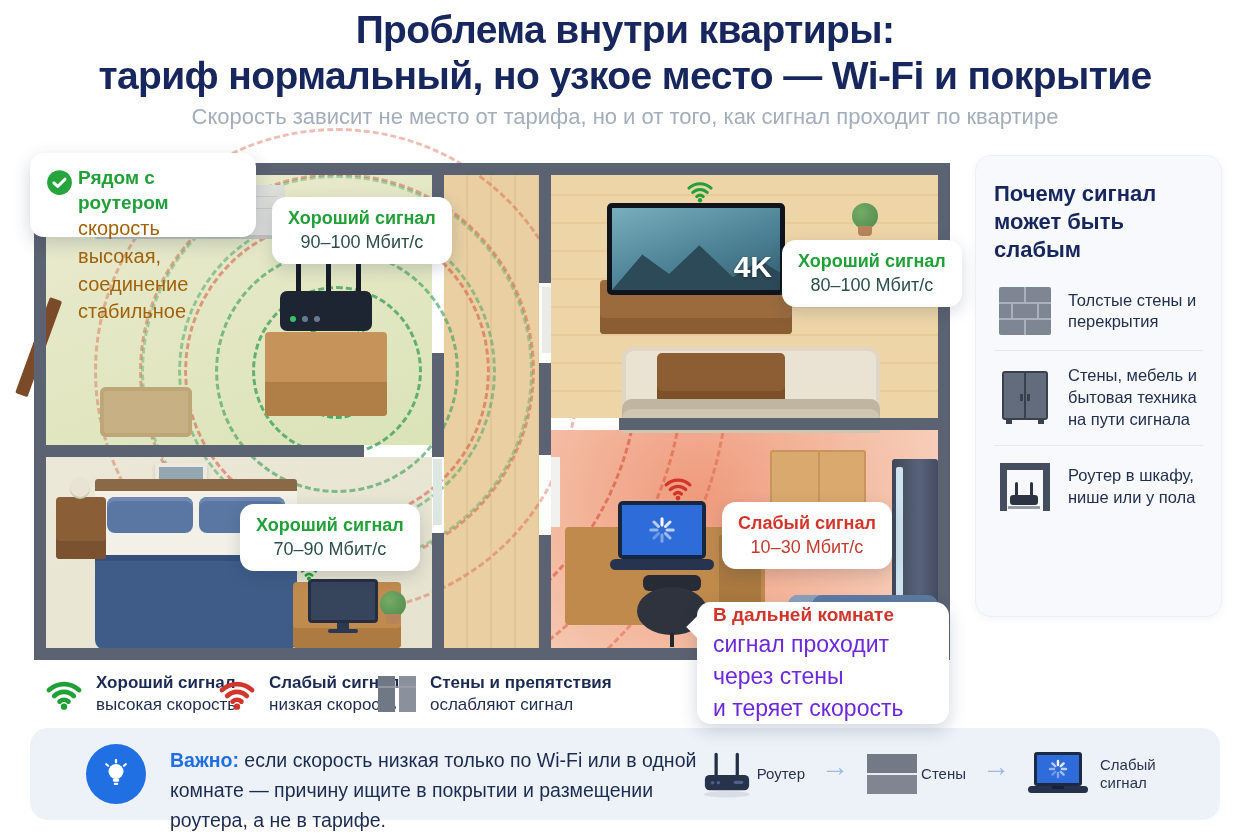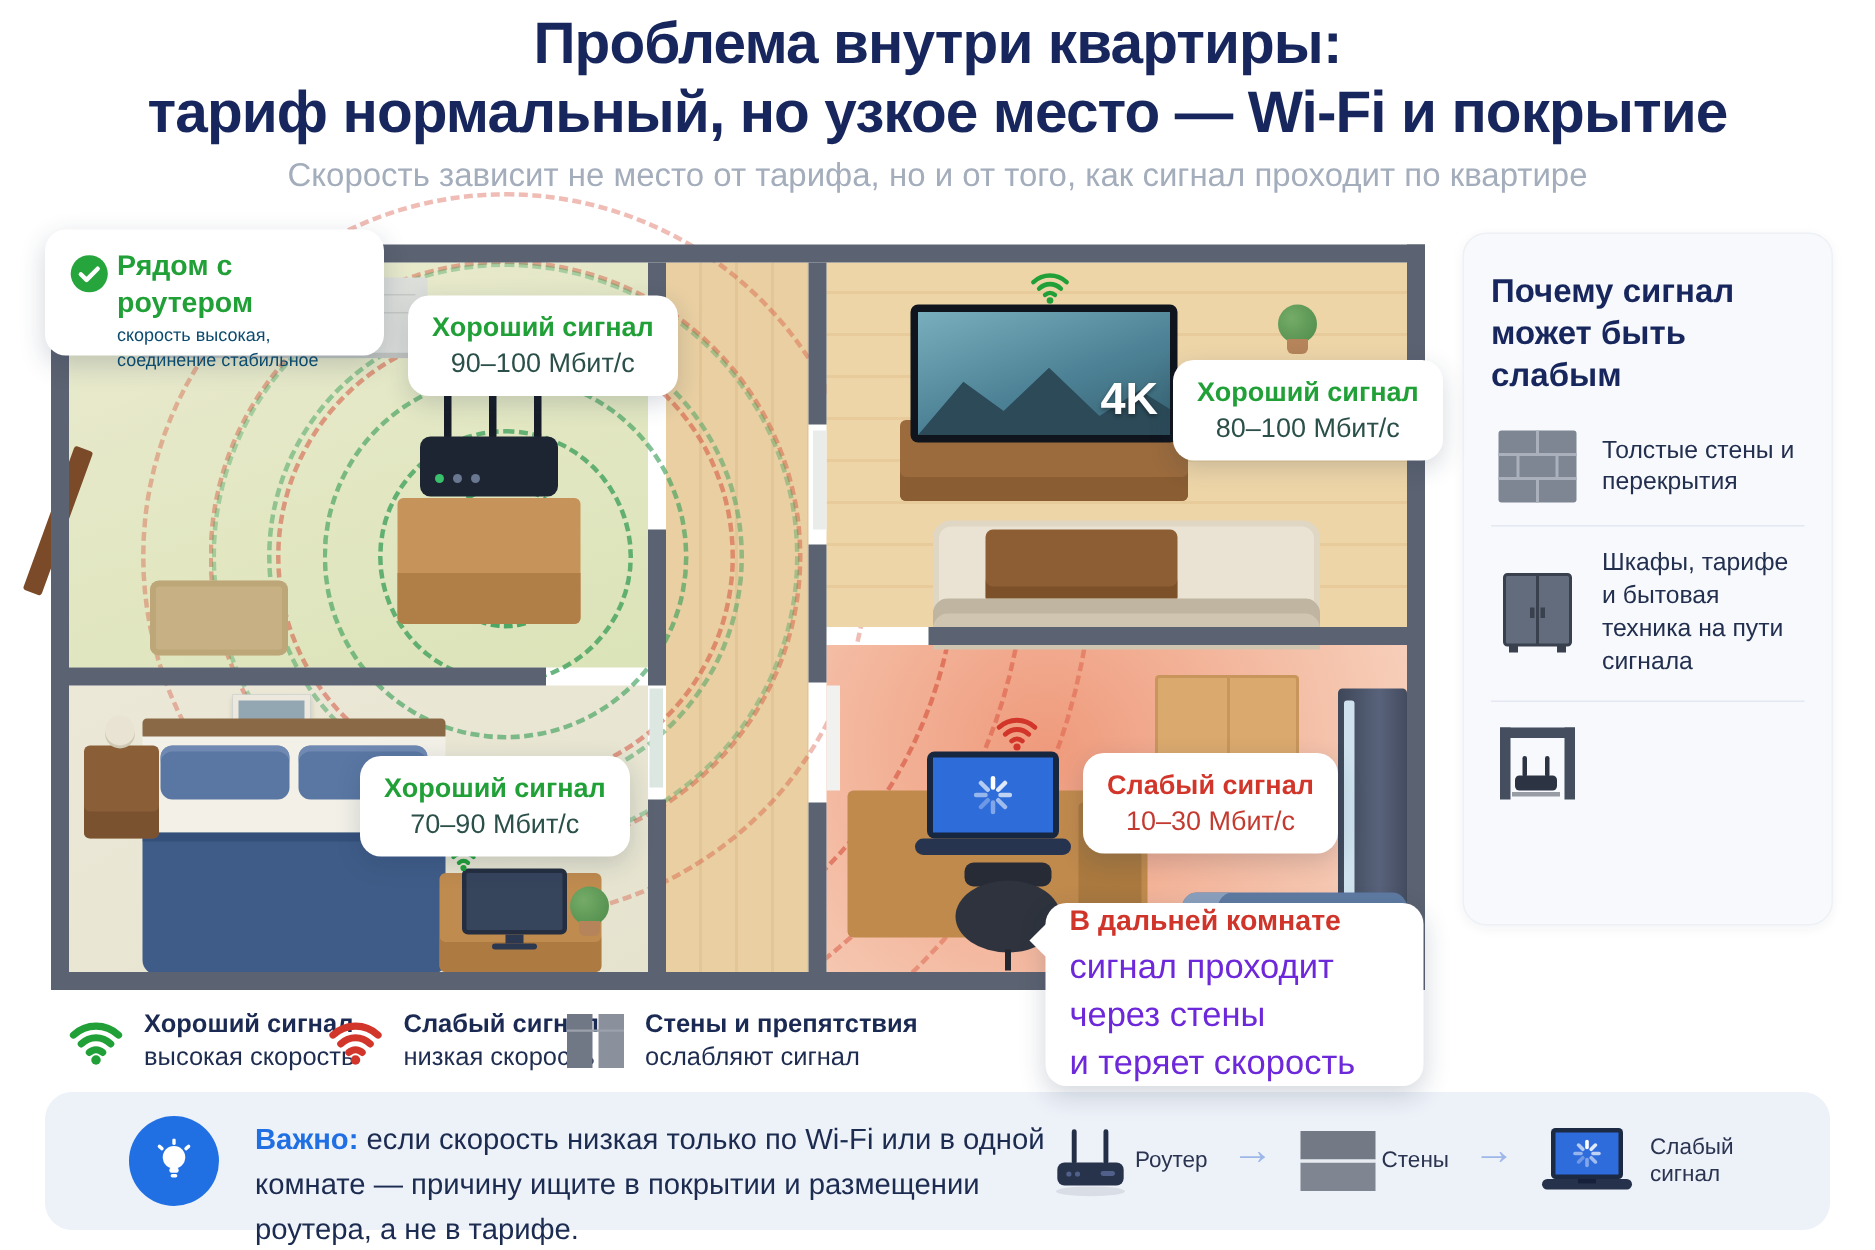--- a/index.html
+++ b/index.html
@@ -80,21 +80,21 @@
   .plabel{background:#fff;border-radius:14px;box-shadow:0 5px 16px rgba(30,50,80,.18);padding:9px 16px;text-align:center;white-space:nowrap;z-index:20}
   .plabel .t{font-size:18px;font-weight:bold;line-height:1.4}
   .plabel .v{font-size:18px;line-height:1.3}
   .good .t{color:#21a038}.good .v{color:#2b4f49}
   .bad .t{color:#d2362b}.bad .v{color:#c43a30}
   .callout{background:#fff;border-radius:14px;box-shadow:0 6px 18px rgba(30,50,80,.2);z-index:21}
   .co-router{left:30px;top:153px;width:226px;height:84px}
   .co-router .ic{position:absolute;left:16px;top:16px}
   .co-router .tx{margin:13px 10px 0 48px}
   .co-router .ct{color:#21a038;font-weight:bold;font-size:19px;line-height:1.3}
-  .co-router .cl{color:#0c4a6e;font-size:12px;line-height:1.38}
+  .co-router .cl{color:#a16207;font-size:20px;line-height:1.38}
   .co-far{left:697px;top:602px;width:220px;padding:0 16px;box-sizing:content-box}
   .co-far .ct{color:#d0352b;font-weight:bold;font-size:19px;line-height:1.35}
   .co-far .cl{color:#6d28d9;font-size:23px;line-height:1.4}
   .co-far .tail{position:absolute;left:-7px;top:16px;width:18px;height:18px;background:#fff;transform:rotate(45deg)}
 
   
   .sidebar{left:975px;top:155px;width:247px;height:462px;background:#f7f9fc;border:1px solid #edf0f5;border-radius:16px;box-sizing:border-box;padding:24px 18px 8px;box-shadow:0 2px 8px rgba(20,40,80,.05);z-index:5}
   .sb-title{color:#17265c;font-weight:bold;font-size:22px;line-height:1.28;margin-bottom:8px}
   .sb-item{display:flex;align-items:center;gap:14px;padding:14px 2px;border-bottom:1px solid #e4e9f1}
   .sb-item:last-child{border-bottom:none}
@@ -341,35 +341,36 @@
       <div class="sic">
         <svg width="50" height="56" viewBox="0 0 50 56">
             <rect x="3" y="2" width="44" height="47" rx="2" fill="#626c7c" stroke="#39404e" stroke-width="2"></rect>
             <line x1="25" y1="2" x2="25" y2="49" stroke="#39404e" stroke-width="2"></line>
             <rect x="20" y="24" width="3" height="7" fill="#39404e"></rect>
             <rect x="27" y="24" width="3" height="7" fill="#39404e"></rect>
             <rect x="6" y="49" width="6" height="5" fill="#39404e"></rect>
             <rect x="38" y="49" width="6" height="5" fill="#39404e"></rect>
           </svg>
       </div>
-      <div class="sb-text">Шкафы, тарифе и бытовая техника на пути сигнала</div>
+      <div class="sb-text">Стены, мебель и бытовая техника на пути сигнала</div>
     </div>
 
     <div class="sb-item">
       <div class="sic">
         <svg width="54" height="54" viewBox="0 0 54 54">
             <rect x="2" y="3" width="50" height="7" fill="#454e5f"></rect>
             <rect x="2" y="3" width="7" height="48" fill="#454e5f"></rect>
             <rect x="45" y="3" width="7" height="48" fill="#454e5f"></rect>
             <rect x="17" y="22" width="3" height="14" rx="1.5" fill="#2c3444"></rect>
             <rect x="32" y="22" width="3" height="14" rx="1.5" fill="#2c3444"></rect>
             <rect x="12" y="35" width="28" height="10" rx="3" fill="#2c3444"></rect>
             <rect x="10" y="46" width="32" height="3" fill="#39404e" opacity=".5"></rect>
           </svg>
       </div>
+      <div class="sb-text">Роутер в шкафу, нише или у пола</div>
     </div>
 
   </div>
 
   <div class="a lg-item" style="left:45px;top:672px">
     <span style="color:#21a038">
       <svg width="38" height="32" viewBox="0 0 24 20" fill="none" stroke="currentColor" stroke-width="3" stroke-linecap="round">
           <path d="M2.5 7.5 C8 2.5 16 2.5 21.5 7.5"></path>
           <path d="M5.8 11.2 C9.5 7.8 14.5 7.8 18.2 11.2"></path>
           <path d="M9.2 14.8 C10.9 13.3 13.1 13.3 14.8 14.8"></path>

